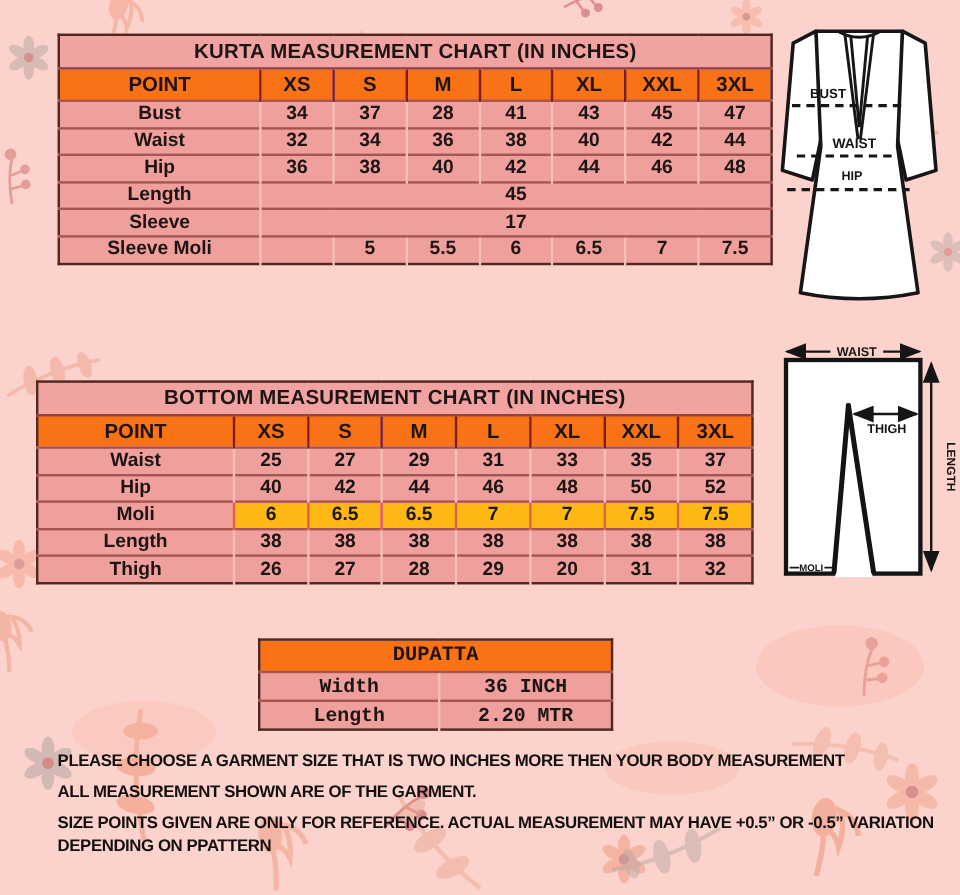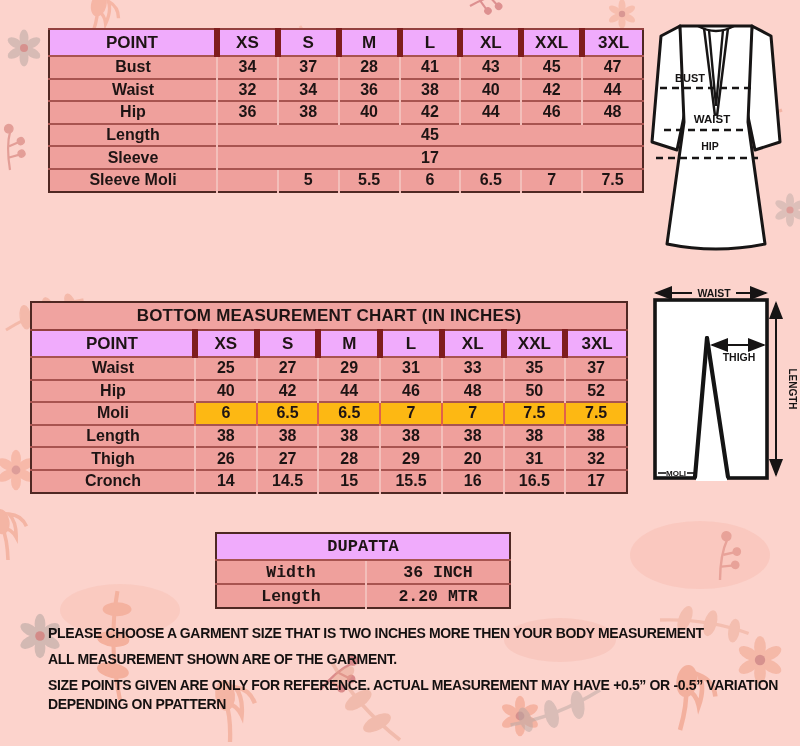--- a/index.html
+++ b/index.html
@@ -6,28 +6,28 @@
   .stage{position:relative;width:800px;height:746px;overflow:hidden;
          background:#fcd3cc;font-family:"Liberation Sans",sans-serif;}
   #bg{position:absolute;left:0;top:0;z-index:0;}
   .layer{position:absolute;z-index:1;}
 
   table.mtbl{border-collapse:collapse;table-layout:fixed;width:100%;
              border:2px solid #4f2823;background:#efa09c;}
   table.mtbl td{padding:0;text-align:center;font-weight:bold;color:#1e1414;
                 overflow:hidden;white-space:nowrap;}
   tr.title-row td{background:#f0a3a0;font-size:17px;height:26px;letter-spacing:.2px;}
-  tr.head-row td{background:#f0abfc;font-size:17px;height:25px;border-top:2px solid #93413f;}
-  tr.head-row td.v{border-left:6px solid #7f1d1d;}
+  tr.head-row td{background:#f97316;font-size:17px;height:25px;border-top:2px solid #93413f;}
+  tr.head-row td.v{border-left:2px solid #7f1d1d;}
   tr.data td{background:#efa09c;font-size:16px;height:20.6px;border-top:2px solid #a85450;}
   tr.data td.v{border-left:2px solid #f3bfba;}
   tr.data td.hl{background:#fdb813;border-left-color:#e0614a;}
 
   #kurta-table{left:48px;top:28px;width:596px;}
-  #bottom-table{left:30px;top:301px;width:598px;}
+  #bottom-table{left:30px;top:317px;width:598px;}
   #dupatta-table{left:215px;top:532px;width:296px;font-family:Liberation Mono, monospace;}
   #dupatta-table tr.data td{font-size:16.5px;height:22px;}
 
   #notes{left:48px;top:624px;width:740px;}
   #notes p{margin:0 0 7px 0;font-weight:bold;font-size:14px;line-height:19px;
            letter-spacing:-0.35px;color:#141010;}
 
   #kurta-diagram{left:638px;top:14px;}
   #pants-diagram{left:646px;top:284px;}
   .diag-label{font-weight:bold;fill:#161414;}
@@ -116,20 +116,23 @@
           <col style="width:168px">
           <col>
           <col>
           <col>
           <col>
           <col>
           <col>
           <col>
         </colgroup>
       <tbody id="kurta-tbody">
+        <tr class="title-row">
+          <td colspan="8">KURTA MEASUREMENT CHART (IN INCHES)</td>
+        </tr>
       <tr class="head-row">
             <td>POINT</td>
             <td class="v">XS</td>
             <td class="v">S</td>
             <td class="v">M</td>
             <td class="v">L</td>
             <td class="v">XL</td>
             <td class="v">XXL</td>
             <td class="v">3XL</td>
           </tr>
@@ -254,30 +257,20 @@
           <tr class="data">
             <td>Thigh</td>
             <td class="v">26</td>
             <td class="v">27</td>
             <td class="v">28</td>
             <td class="v">29</td>
             <td class="v">20</td>
             <td class="v">31</td>
             <td class="v">32</td>
           </tr>
-          <tr class="data">
-            <td>Cronch</td>
-            <td class="v">14</td>
-            <td class="v">14.5</td>
-            <td class="v">15</td>
-            <td class="v">15.5</td>
-            <td class="v">16</td>
-            <td class="v">16.5</td>
-            <td class="v">17</td>
-          </tr>
         </tbody>
     </table>
   </div>
 
   <div class="layer" id="dupatta-table">
     <table class="mtbl">
       <colgroup>
           <col style="width:150px">
           <col>
         </colgroup>

